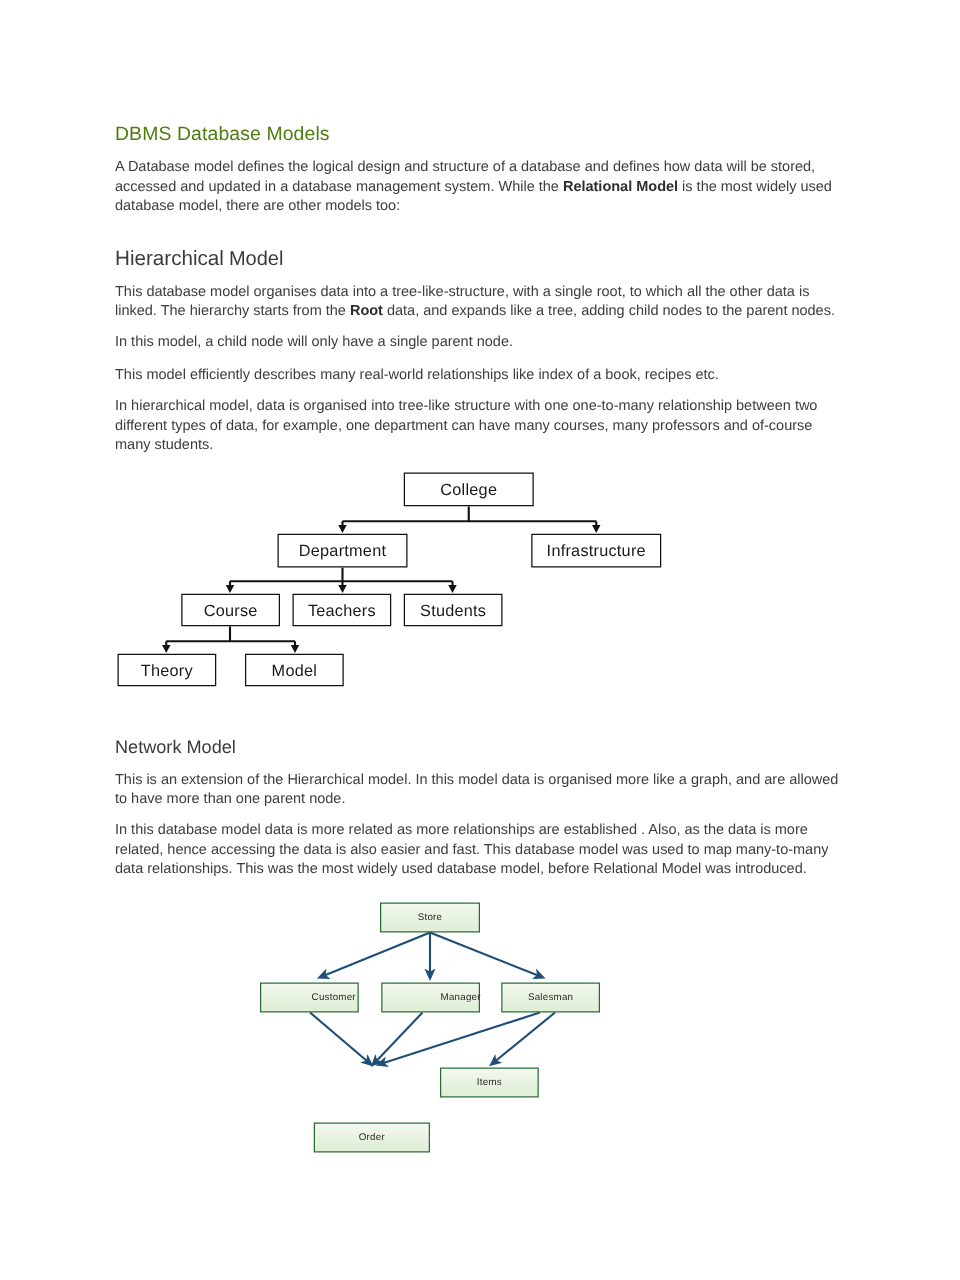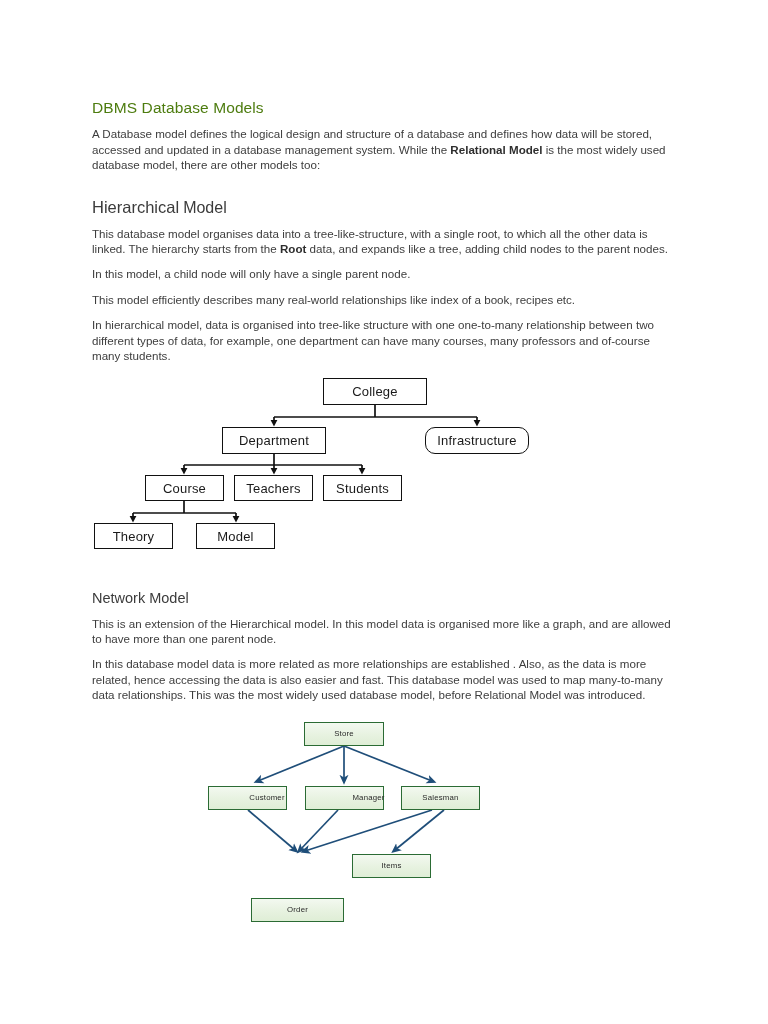--- a/index.html
+++ b/index.html
@@ -150,21 +150,21 @@
 
           <path d="M92,128 L92,140"></path>
           <path d="M41,140 L144,140"></path>
           <path d="M41,140 L41,146" marker-end="url(#hArrow)"></path>
           <path d="M144,140 L144,146" marker-end="url(#hArrow)"></path>
         </g>
       </svg>
 
       <div class="hbox" style="left:231px;top:5px;width:104px;height:27px;">College</div>
       <div class="hbox" style="left:130px;top:54px;width:104px;height:27px;">Department</div>
-      <div class="hbox" style="left:333px;top:54px;width:104px;height:27px;border-radius:10px;">Infrastructure</div>
+      <div class="hbox" style="left:333px;top:54px;width:104px;height:27px;">Infrastructure</div>
       <div class="hbox" style="left:53px;top:102px;width:79px;height:26px;">Course</div>
       <div class="hbox" style="left:142px;top:102px;width:79px;height:26px;">Teachers</div>
       <div class="hbox" style="left:231px;top:102px;width:79px;height:26px;">Students</div>
       <div class="hbox" style="left:2px;top:150px;width:79px;height:26px;">Theory</div>
       <div class="hbox" style="left:104px;top:150px;width:79px;height:26px;">Model</div>
     </div>
 
     <h2 class="section-title net-title">Network Model</h2>
 
     <p class="para">This is an extension of the Hierarchical model. In this model data is organised more like a graph, and are allowed to have more than one parent node.</p>

